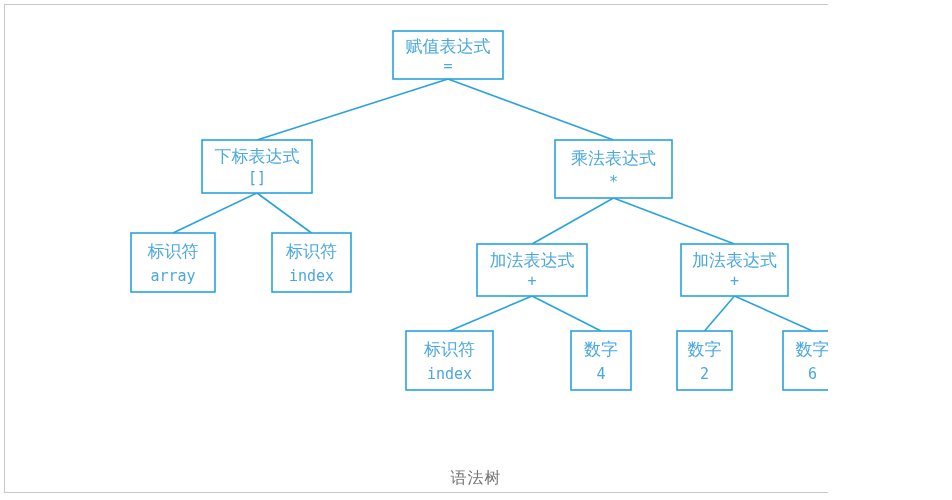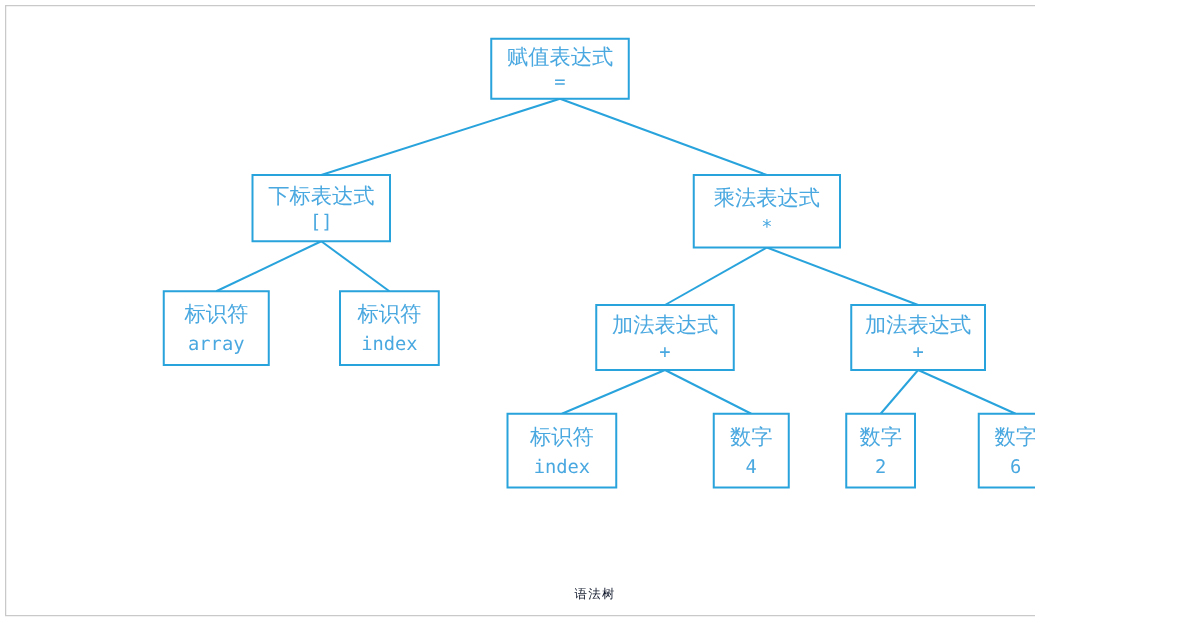--- a/index.html
+++ b/index.html
@@ -58,23 +58,23 @@
     font-size: 15px;
     text-anchor: middle;
     dominant-baseline: middle;
   }
   .caption {
     position: absolute;
     left: 0;
     top: 468px;
     width: 952px;
     text-align: center;
-    color: #0f172a;
+    color: #737373;
     font-family: "DejaVu Sans", sans-serif;
-    font-size: 10px;
+    font-size: 16px;
     letter-spacing: 1px;
   }
   .watermark {
     position: absolute;
     right: 8px;
     bottom: 2px;
     color: #dcdcdc;
     font-family: "Liberation Sans", sans-serif;
     font-size: 7px;
     letter-spacing: 0.5px;

